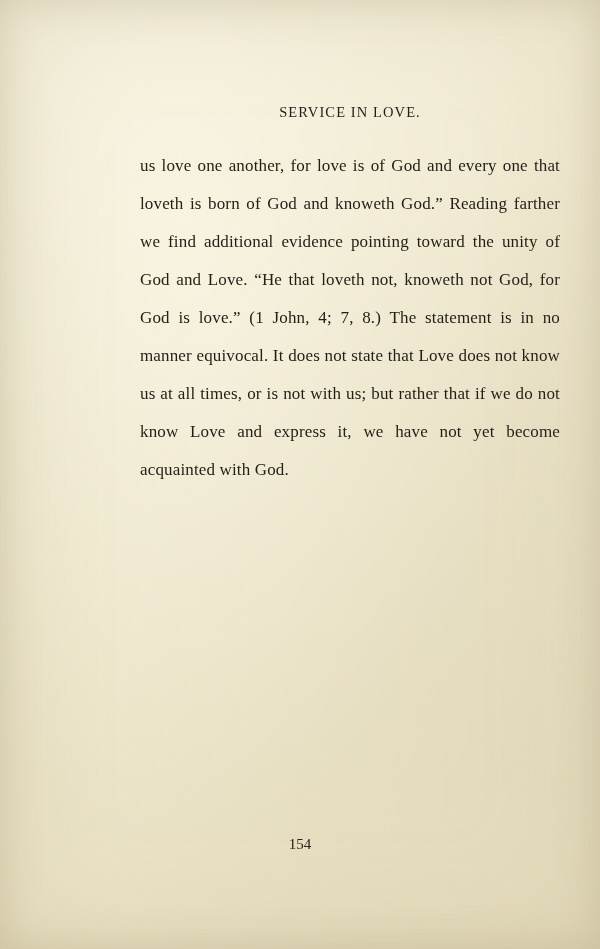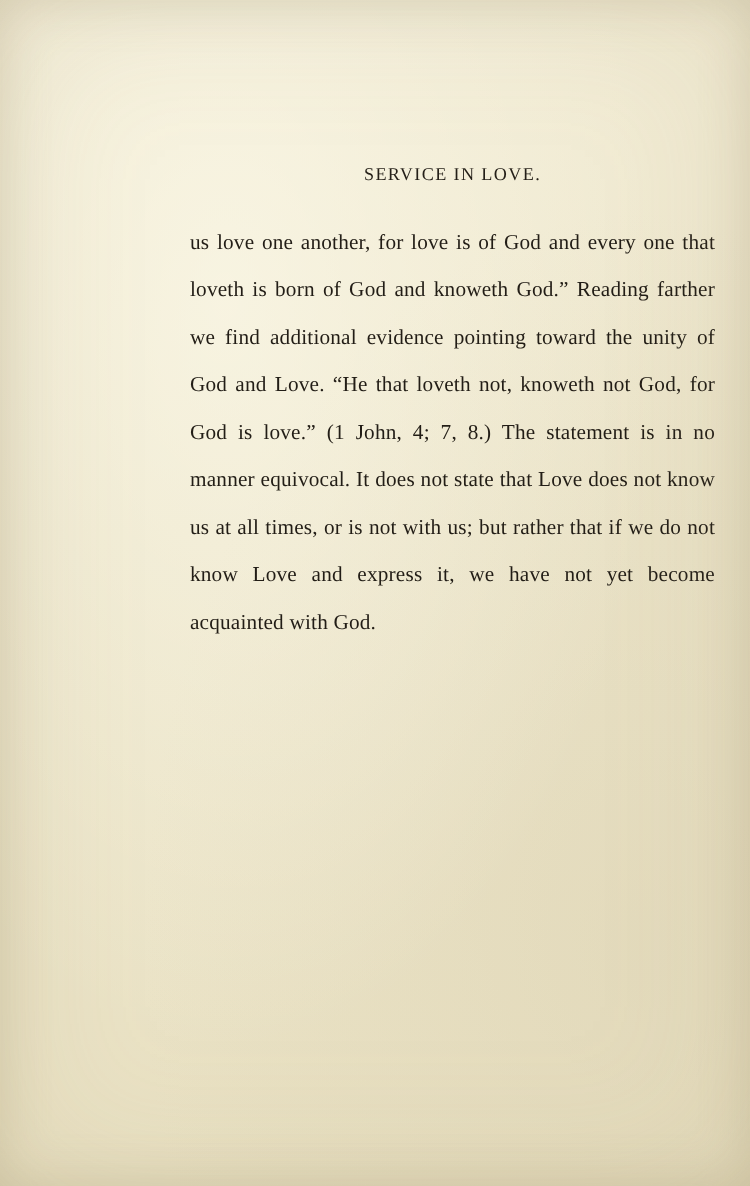--- a/index.html
+++ b/index.html
@@ -27,24 +27,23 @@
   .edge-shadow {
     position: absolute;
     inset: 0;
     pointer-events: none;
     box-shadow:
       inset 0 0 40px rgba(160,146,108,0.30),
       inset 0 0 120px rgba(170,156,118,0.18);
   }
   .text-block {
     position: absolute;
-    left: 152px;
+    left: 140px;
     top: 104px;
     width: 420px;
-    margin-top: 28px;
   }
   .running-head {
     text-align: center;
     font-variant: small-caps;
     font-size: 14.5px;
     letter-spacing: 1.1px;
     color: #241f18;
     margin-bottom: 26px;
     white-space: nowrap;
   }
@@ -85,15 +84,16 @@
   <div class="text-block">
 
     <div class="running-head">SERVICE IN LOVE.</div>
 
     <p class="body-par">us love one another, for love is of God and every one that loveth is born of God and knoweth God.” Reading farther we find additional evidence pointing toward the unity of God and Love. “He that loveth not, knoweth not God, for God is love.” (1 John, 4; 7, 8.) The statement is in no manner equivocal. It does not state that Love does not know us at all times, or is not with us; but rather that if we do not know Love and express it, we have not yet become acquainted with God.</p>
 
 
 
   </div>
 
+  <div class="folio">154</div>
 
   <div class="edge-shadow"></div>
 </div>
 
 </body></html>

